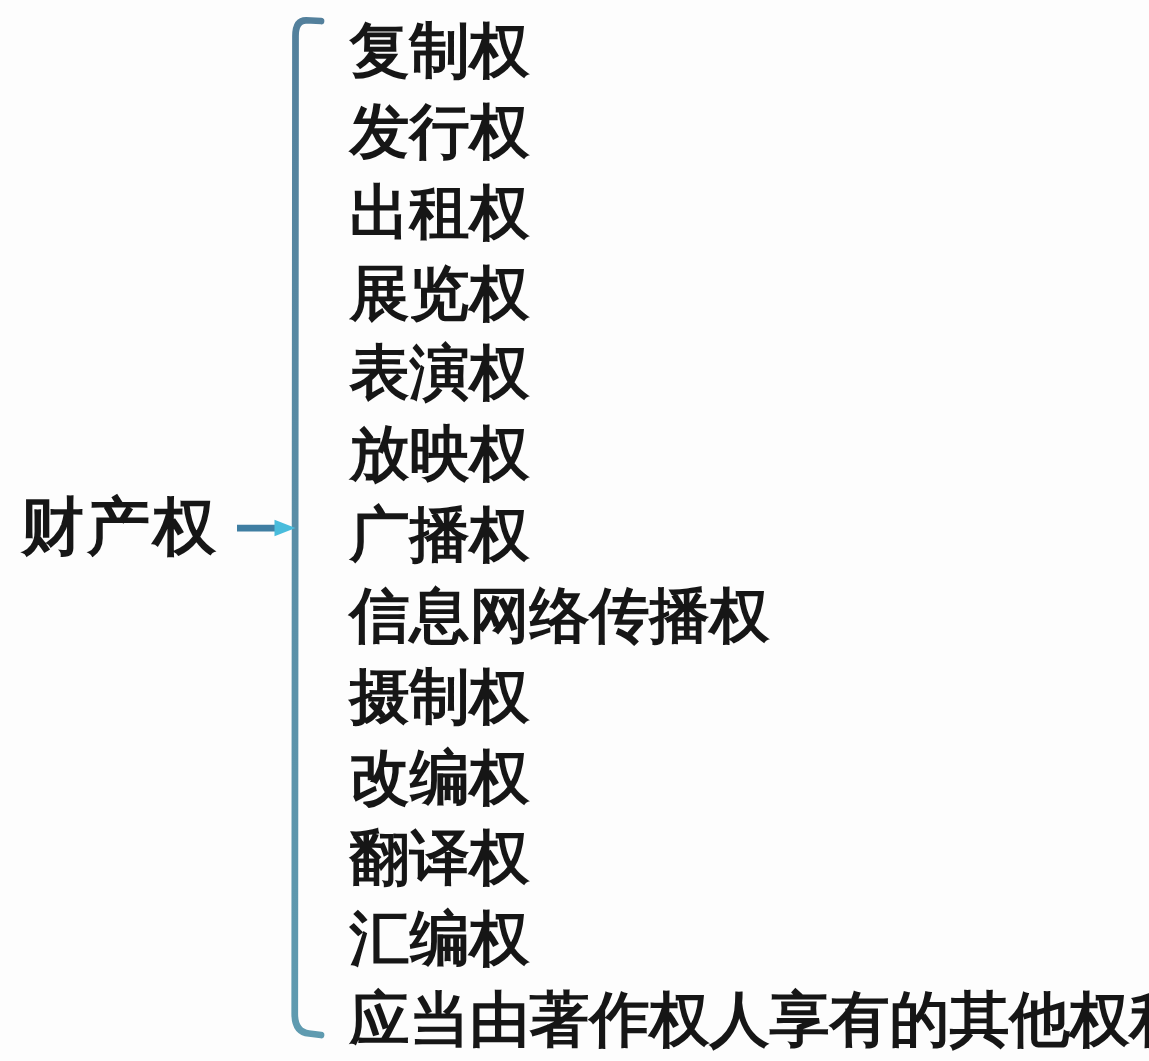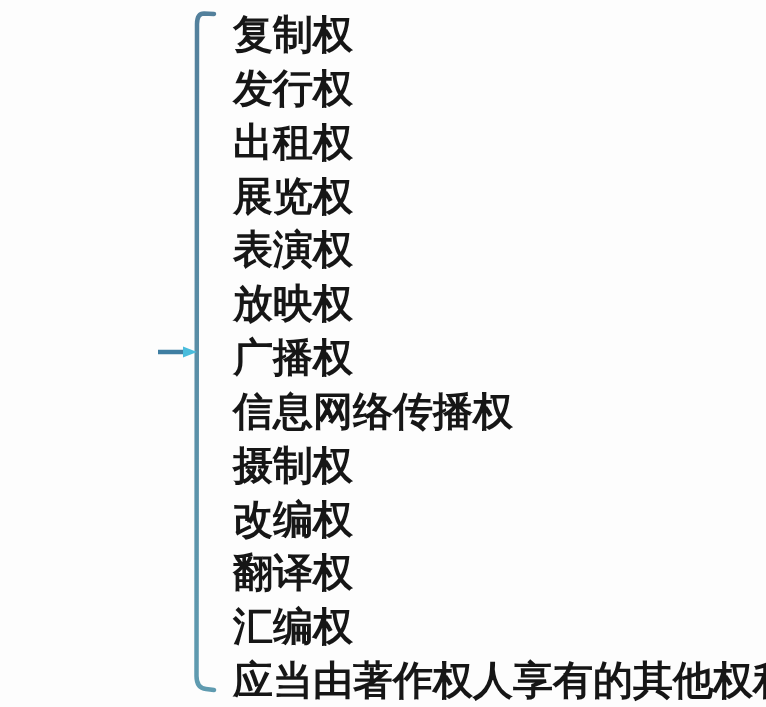--- a/index.html
+++ b/index.html
@@ -39,20 +39,21 @@
     font-weight: 600;
     color: #161616;
     white-space: nowrap;
   }
 </style>
 </head>
 <body>
 
 <div class="canvas">
 
+  <div class="root-label">财产权</div>
 
   <svg class="brace-svg" width="766" height="707" viewBox="0 0 766 707" aria-hidden="true">
     <defs>
       <linearGradient id="braceGrad" x1="0" y1="0" x2="0" y2="1">
         <stop offset="0" stop-color="#53809c"></stop>
         <stop offset="1" stop-color="#5f9bb0"></stop>
       </linearGradient>
     </defs>
     <path d="M214,14 L204,13.5 Q197,13.5 197,24 L196.5,676 Q196.5,688 206,689 L214,690" fill="none" stroke="url(#braceGrad)" stroke-width="4.5" stroke-linecap="round"></path>
     <line x1="158" y1="352" x2="188" y2="352" stroke="#3f7ea2" stroke-width="4.5"></line>

